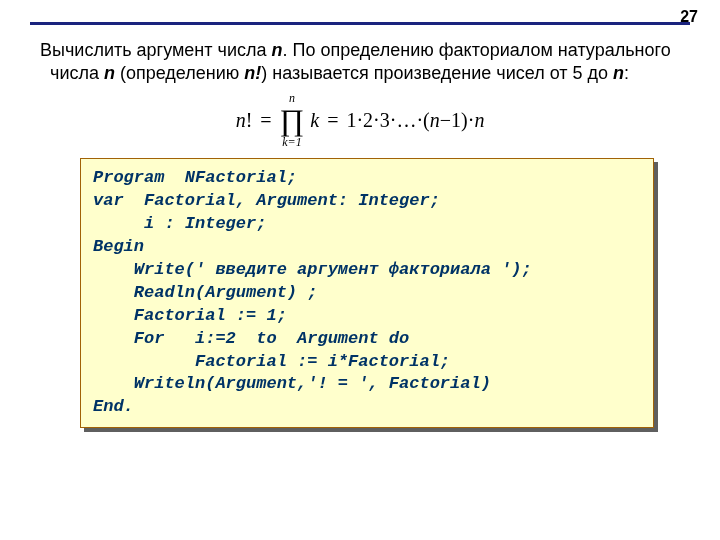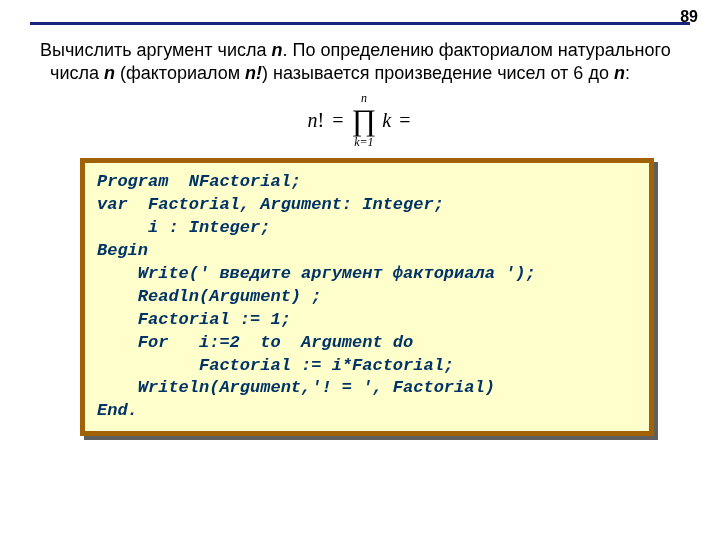--- a/index.html
+++ b/index.html
@@ -65,59 +65,62 @@
     font-style: normal;
   }
   .prod .sup { font-style: italic; font-size: 12px; margin-bottom: 1px; }
   .prod .big { font-size: 30px; font-family: "Times New Roman", serif; }
   .prod .sub { font-style: italic; font-size: 12px; margin-top: 1px; text-align: right; }
   .formula .rhs { font-style: normal; font-family: "Times New Roman", serif; }
   .formula .rhs .v { font-style: italic; }
   .code-box {
     margin: 6px 36px 0 50px;
     background: #ffffcc;
-    border: 5px solid #a16207;
+    border: 1px solid #a16207;
     box-shadow: 4px 4px 0 #5f5f5f;
     padding: 8px 12px 8px 12px;
   }
   .code-box pre {
     margin: 0;
     font-family: "Courier New", Courier, monospace;
     font-size: 17px;
     line-height: 1.35;
     font-weight: bold;
     font-style: italic;
     color: #003366;
     white-space: pre;
   }
 </style>
 </head>
 <body>
 
 <div class="slide">
 
-  <div class="page-number">89</div>
+  <div class="page-number">27</div>
 
   <hr class="rule">
 
   <p class="body-text">
-    <span>Вычислить аргумент числа </span><span class="it">n</span><span>. По определению факториалом натурального числа </span><span class="it">n</span><span> (факториалом </span><span class="it">n!</span><span>) называется произведение чисел от 6 до </span><span class="it">n</span><span>:</span>
+    <span>Вычислить аргумент числа </span><span class="it">n</span><span>. По определению факториалом натурального числа </span><span class="it">n</span><span> (определению </span><span class="it">n!</span><span>) называется произведение чисел от 5 до </span><span class="it">n</span><span>:</span>
   </p>
 
   <div class="formula-wrap">
     <span class="formula">
       <span><span>n</span><span class="exfac">!</span></span>
       <span class="eq">=</span>
       <span class="prod">
         <span class="sup">n</span>
         <span class="big">∏</span>
         <span class="sub">k=1</span>
       </span>
       <span>k</span>
       <span class="eq">=</span>
+      <span class="rhs">
+        <span>1·2·3·…·(</span><span class="v">n</span><span>−1)·</span><span class="v">n</span>
+      </span>
     </span>
   </div>
 
   <div class="code-box">
     <pre>Program  NFactorial;
 var  Factorial, Argument: Integer;
      i : Integer;
 Begin
     Write(' введите аргумент факториала ');
     Readln(Argument) ;

